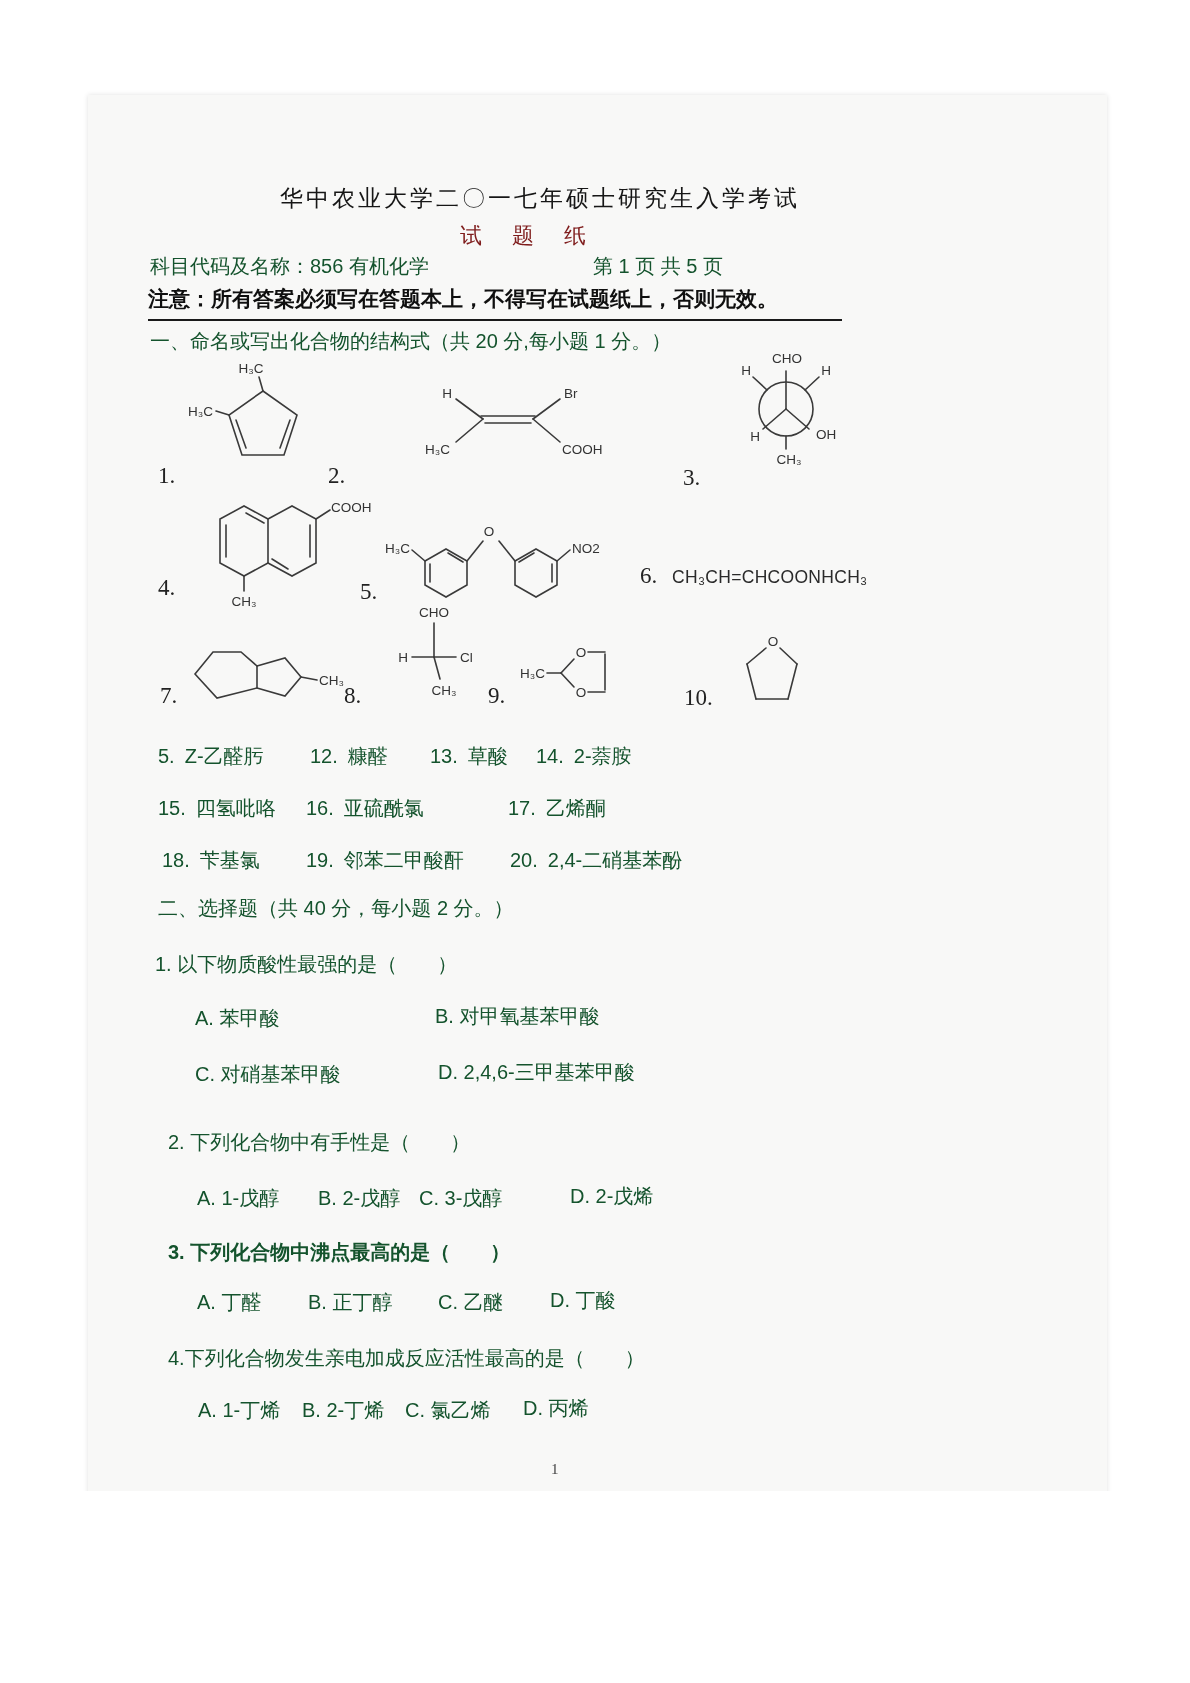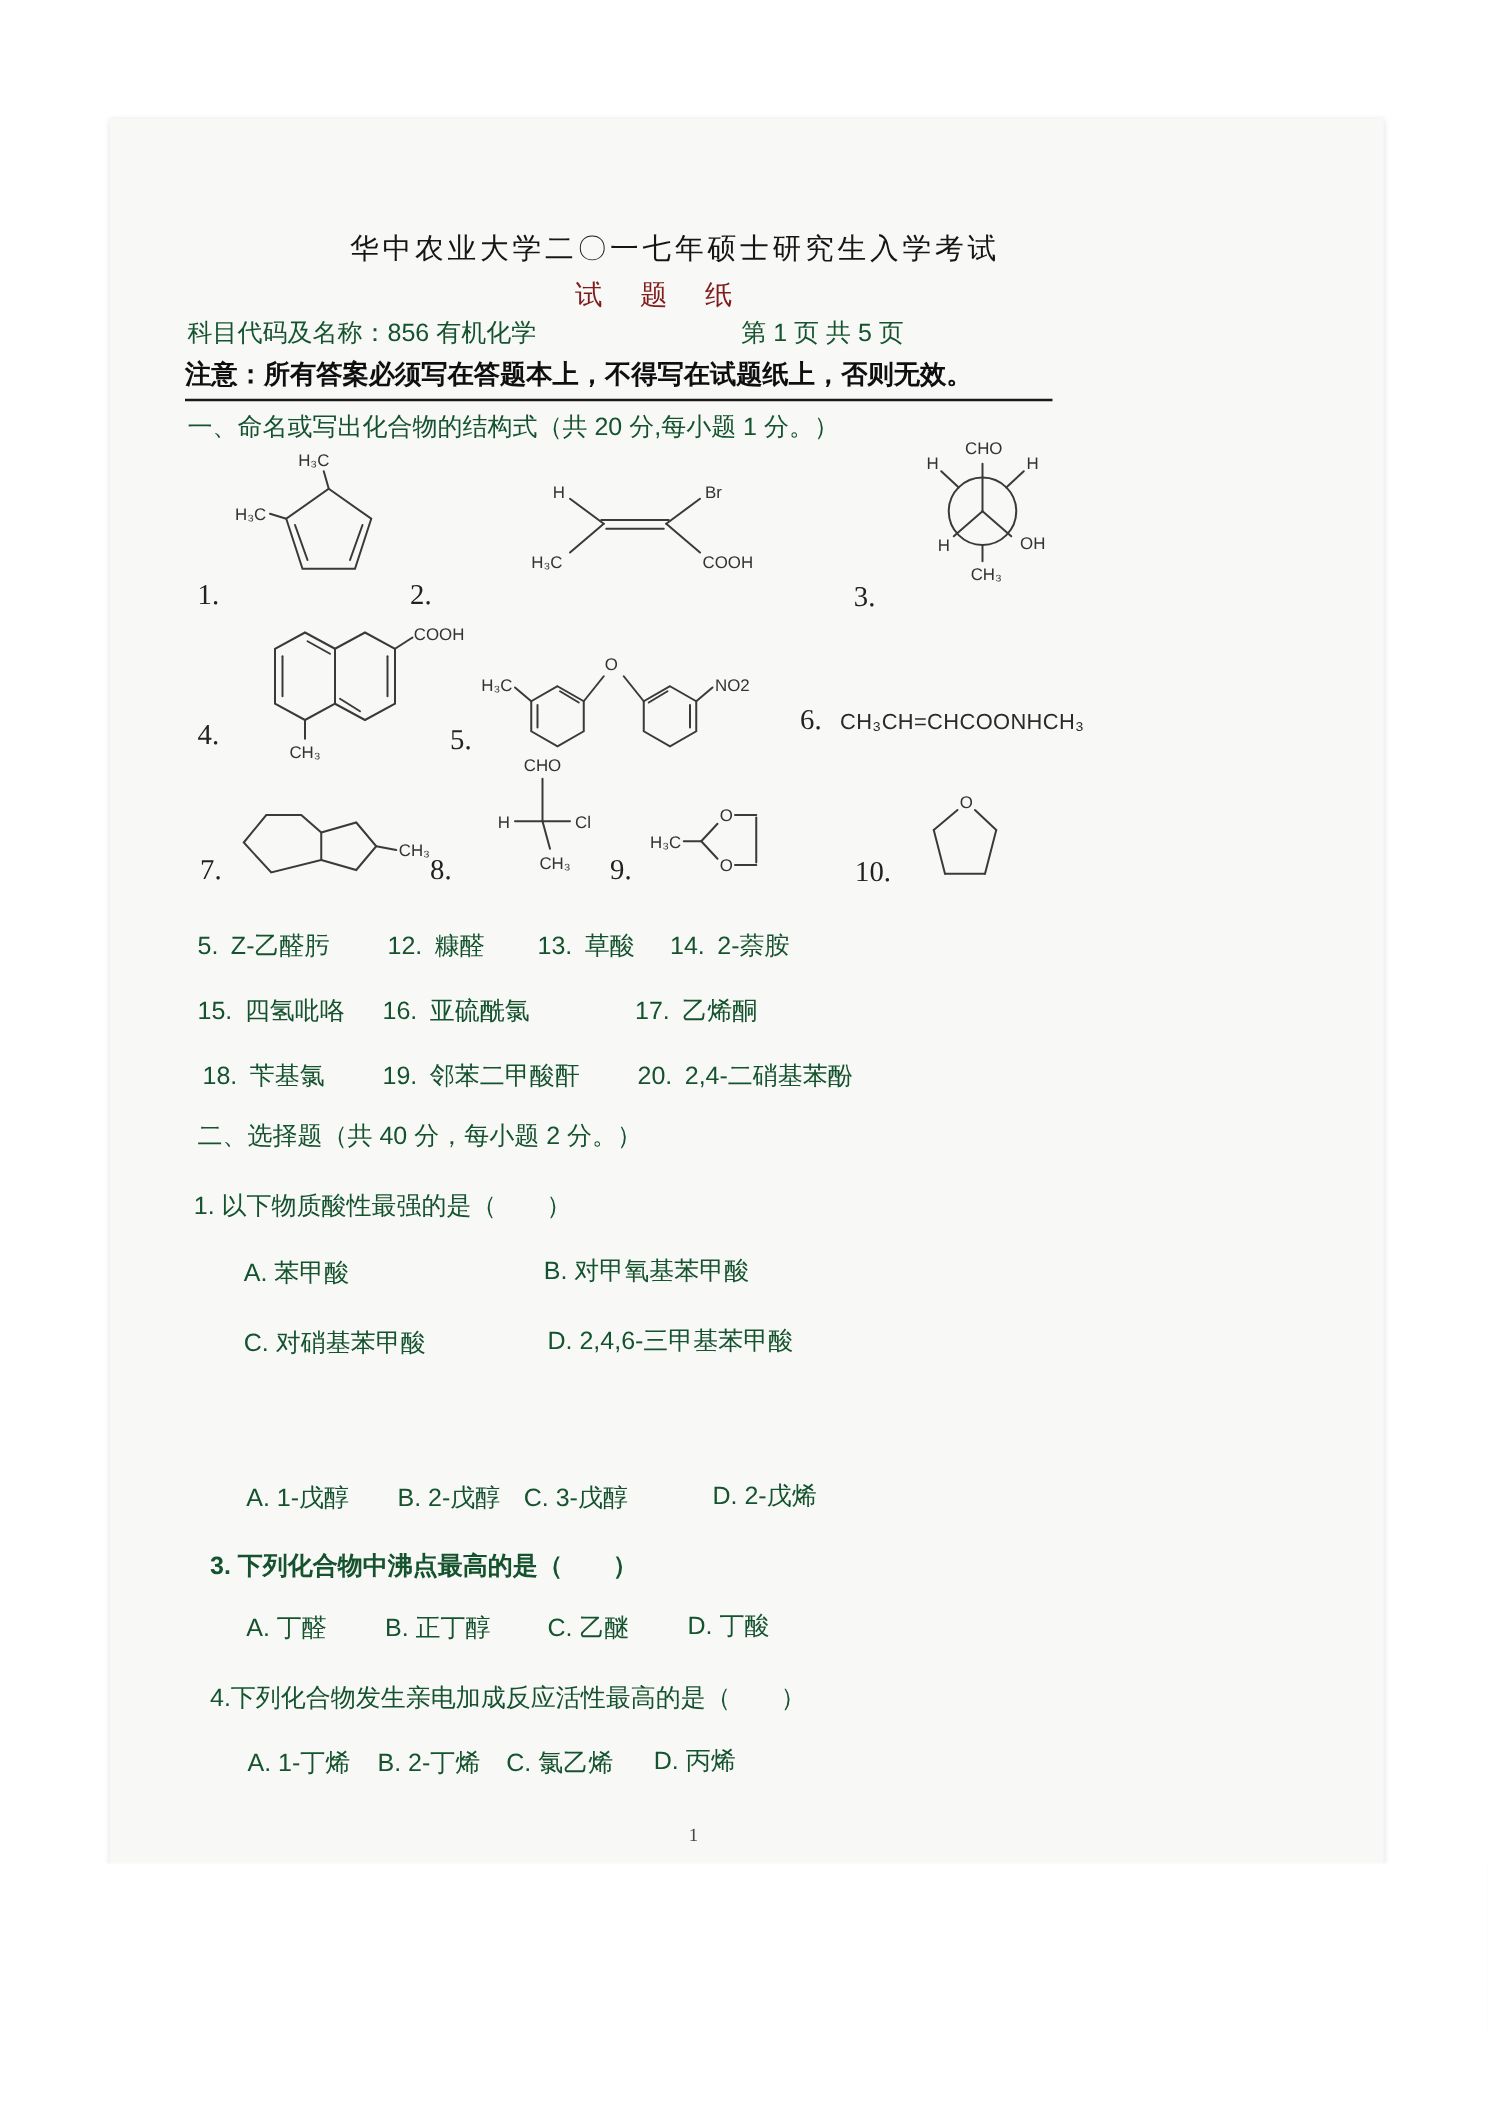--- a/index.html
+++ b/index.html
@@ -165,20 +165,21 @@
     <div class="abs cn item" style="left:422px;top:752px;"><span class="n">20.</span><span>2,4-二硝基苯酚</span></div>
 
     <div class="abs cn" style="left:70px;top:800px;">二、选择题（共 40 分，每小题 2 分。）</div>
 
     <div class="abs cn" style="left:67px;top:856px;">1. 以下物质酸性最强的是（　　）</div>
     <div class="abs cn" style="left:107px;top:910px;">A. 苯甲酸</div>
     <div class="abs cn" style="left:347px;top:908px;">B. 对甲氧基苯甲酸</div>
     <div class="abs cn" style="left:107px;top:966px;">C. 对硝基苯甲酸</div>
     <div class="abs cn" style="left:350px;top:964px;">D. 2,4,6-三甲基苯甲酸</div>
 
+    <div class="abs cn" style="left:80px;top:1034px;">2. 下列化合物中有手性是（　　）</div>
     <div class="abs cn" style="left:109px;top:1090px;">A. 1-戊醇</div>
     <div class="abs cn" style="left:230px;top:1090px;">B. 2-戊醇</div>
     <div class="abs cn" style="left:331px;top:1090px;">C. 3-戊醇</div>
     <div class="abs cn" style="left:482px;top:1088px;">D. 2-戊烯</div>
 
     <div class="abs cn" style="left:80px;top:1144px;font-weight:bold;">3. 下列化合物中沸点最高的是（　　）</div>
     <div class="abs cn" style="left:109px;top:1194px;">A. 丁醛</div>
     <div class="abs cn" style="left:220px;top:1194px;">B. 正丁醇</div>
     <div class="abs cn" style="left:350px;top:1194px;">C. 乙醚</div>
     <div class="abs cn" style="left:462px;top:1192px;">D. 丁酸</div>

